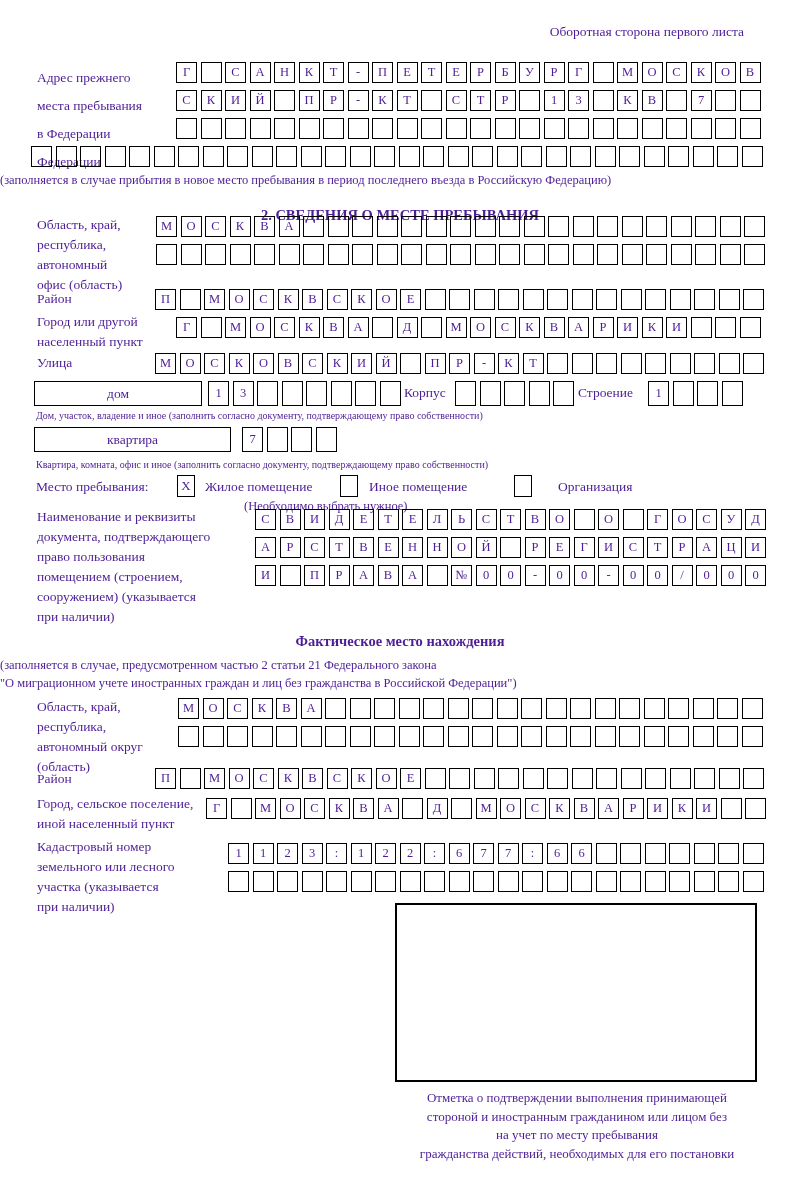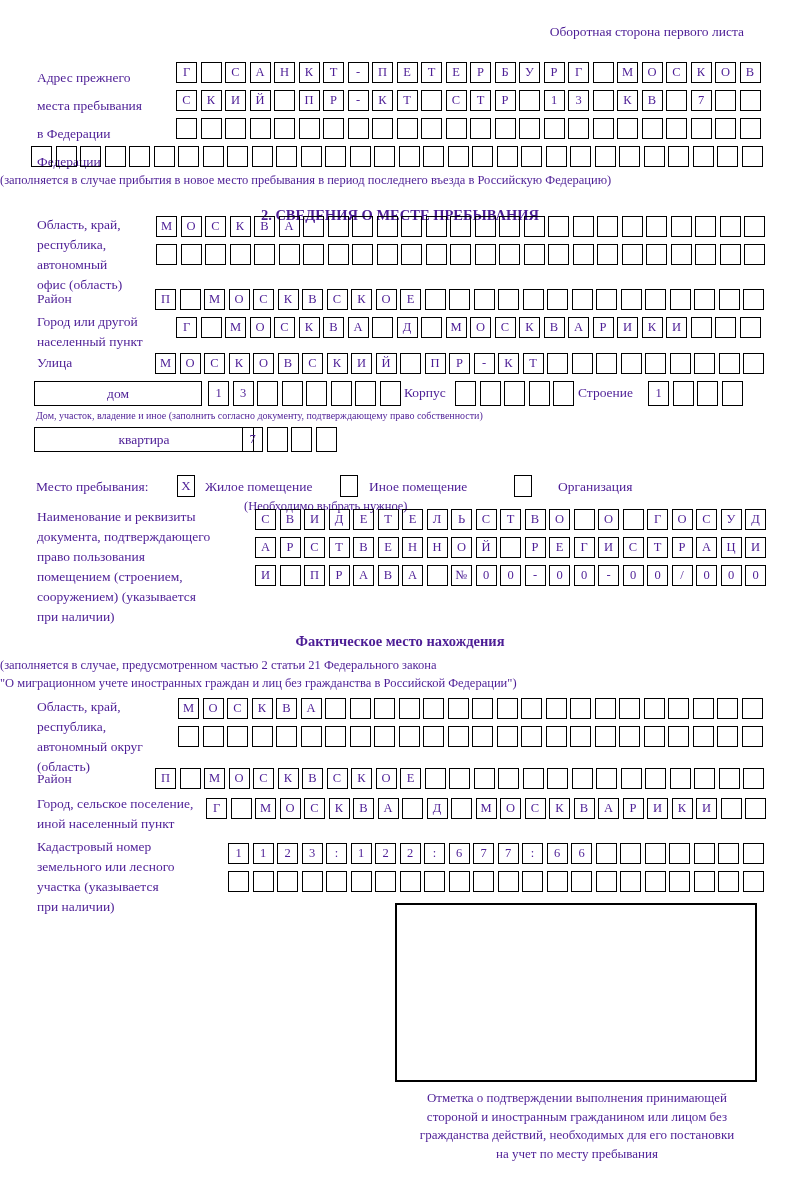--- a/index.html
+++ b/index.html
@@ -320,27 +320,28 @@
     </div>
   <div class="lbl" style="left:578px;top:385px;">Строение</div>
   <div class="row tall" style="left:648px;top:381px;">
       <span class="cell">1</span>
       <span class="cell"></span>
       <span class="cell"></span>
       <span class="cell"></span>
     </div>
   <div class="cap" style="left:36px;top:410px;">Дом, участок, владение и иное (заполнить согласно документу, подтверждающему право собственности)</div>
 
-  <div class="wide-box" style="left:34px;top:427px;width:220px;height:25px;">квартира</div>
+  <div class="wide-box" style="left:34px;top:427px;width:197px;height:25px;">квартира</div>
   <div class="row tall" style="left:242px;top:427px;">
       <span class="cell">7</span>
       <span class="cell"></span>
       <span class="cell"></span>
       <span class="cell"></span>
     </div>
+  <div class="cap" style="left:36px;top:459px;">Квартира, комната, офис и иное (заполнить согласно документу, подтверждающему право собственности)</div>
 
   <div class="lbl" style="left:36px;top:479px;">Место пребывания:</div>
   <div class="cb" style="left:177px;top:475px;">X</div>
   <div class="lbl" style="left:205px;top:479px;">Жилое помещение</div>
   <div class="cb" style="left:340px;top:475px;"></div>
   <div class="lbl" style="left:369px;top:479px;">Иное помещение</div>
   <div class="cb" style="left:514px;top:475px;"></div>
   <div class="lbl" style="left:558px;top:479px;">Организация</div>
   <div class="cap" style="left:244px;top:499px;font-size:12.5px;">(Необходимо выбрать нужное)</div>
 
@@ -596,17 +597,17 @@
       <span class="cell"></span>
       <span class="cell"></span>
       <span class="cell"></span>
       <span class="cell"></span>
     </div>
 
   <div class="stamp" style="left:395px;top:903px;width:362px;height:179px;"></div>
   <div class="stamp-cap">
       <div class="ln">Отметка о подтверждении выполнения принимающей</div>
       <div class="ln">стороной и иностранным гражданином или лицом без</div>
+      <div class="ln">на учет по месту пребывания</div>
       <div class="ln">гражданства действий, необходимых для его постановки</div>
-      <div class="ln">на учет по месту пребывания</div>
     </div>
 
 </div>
 
 </body></html>

